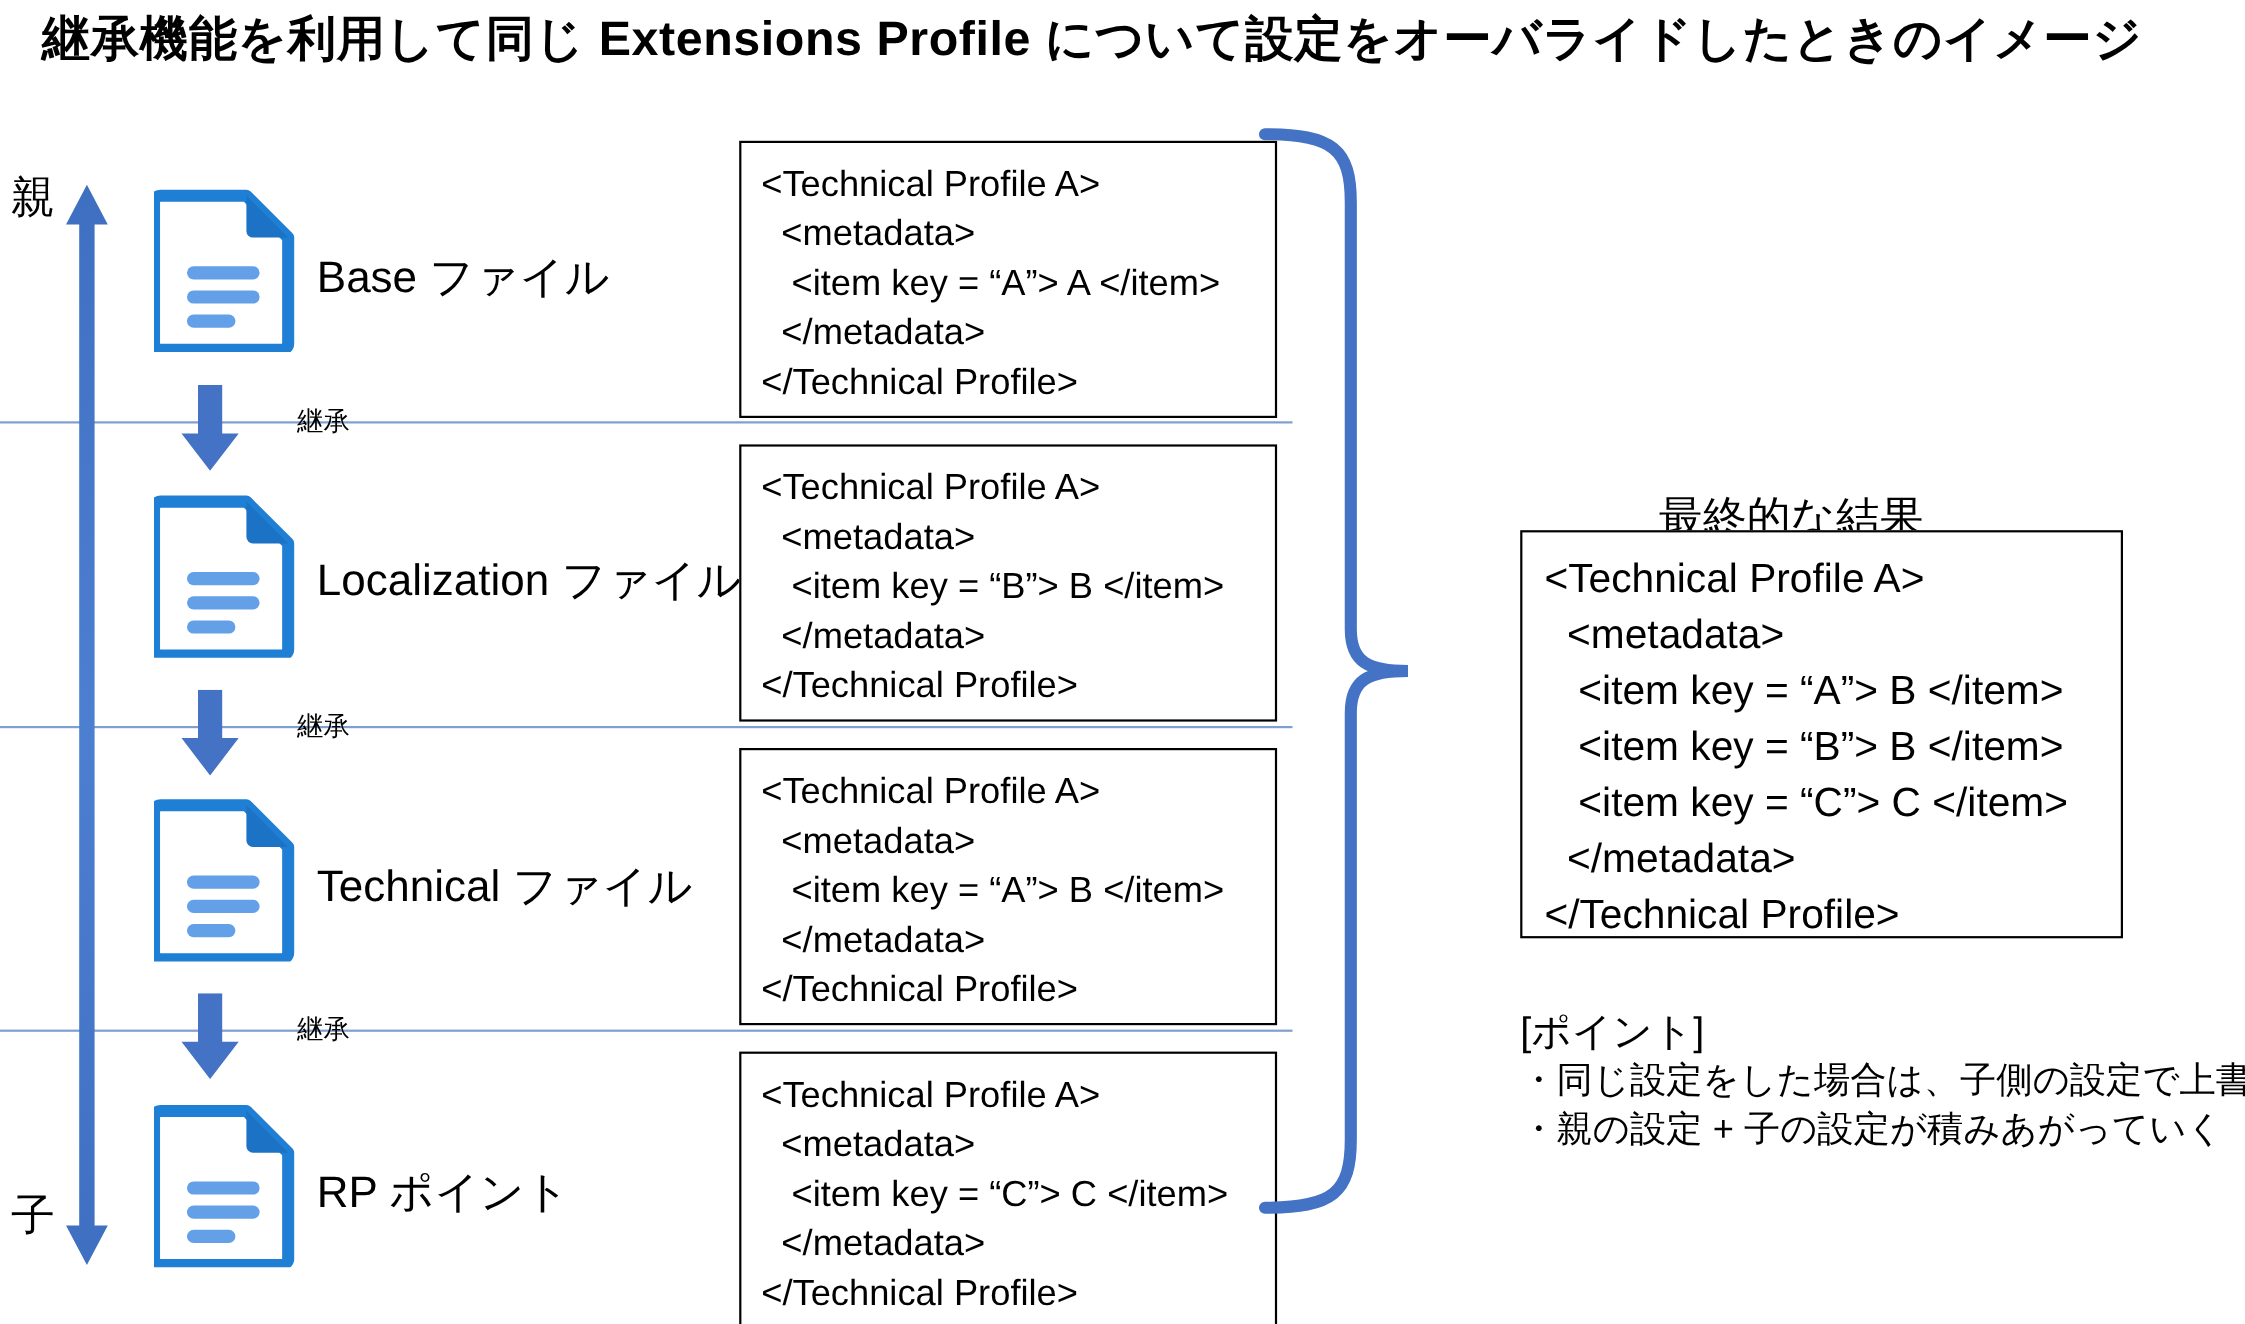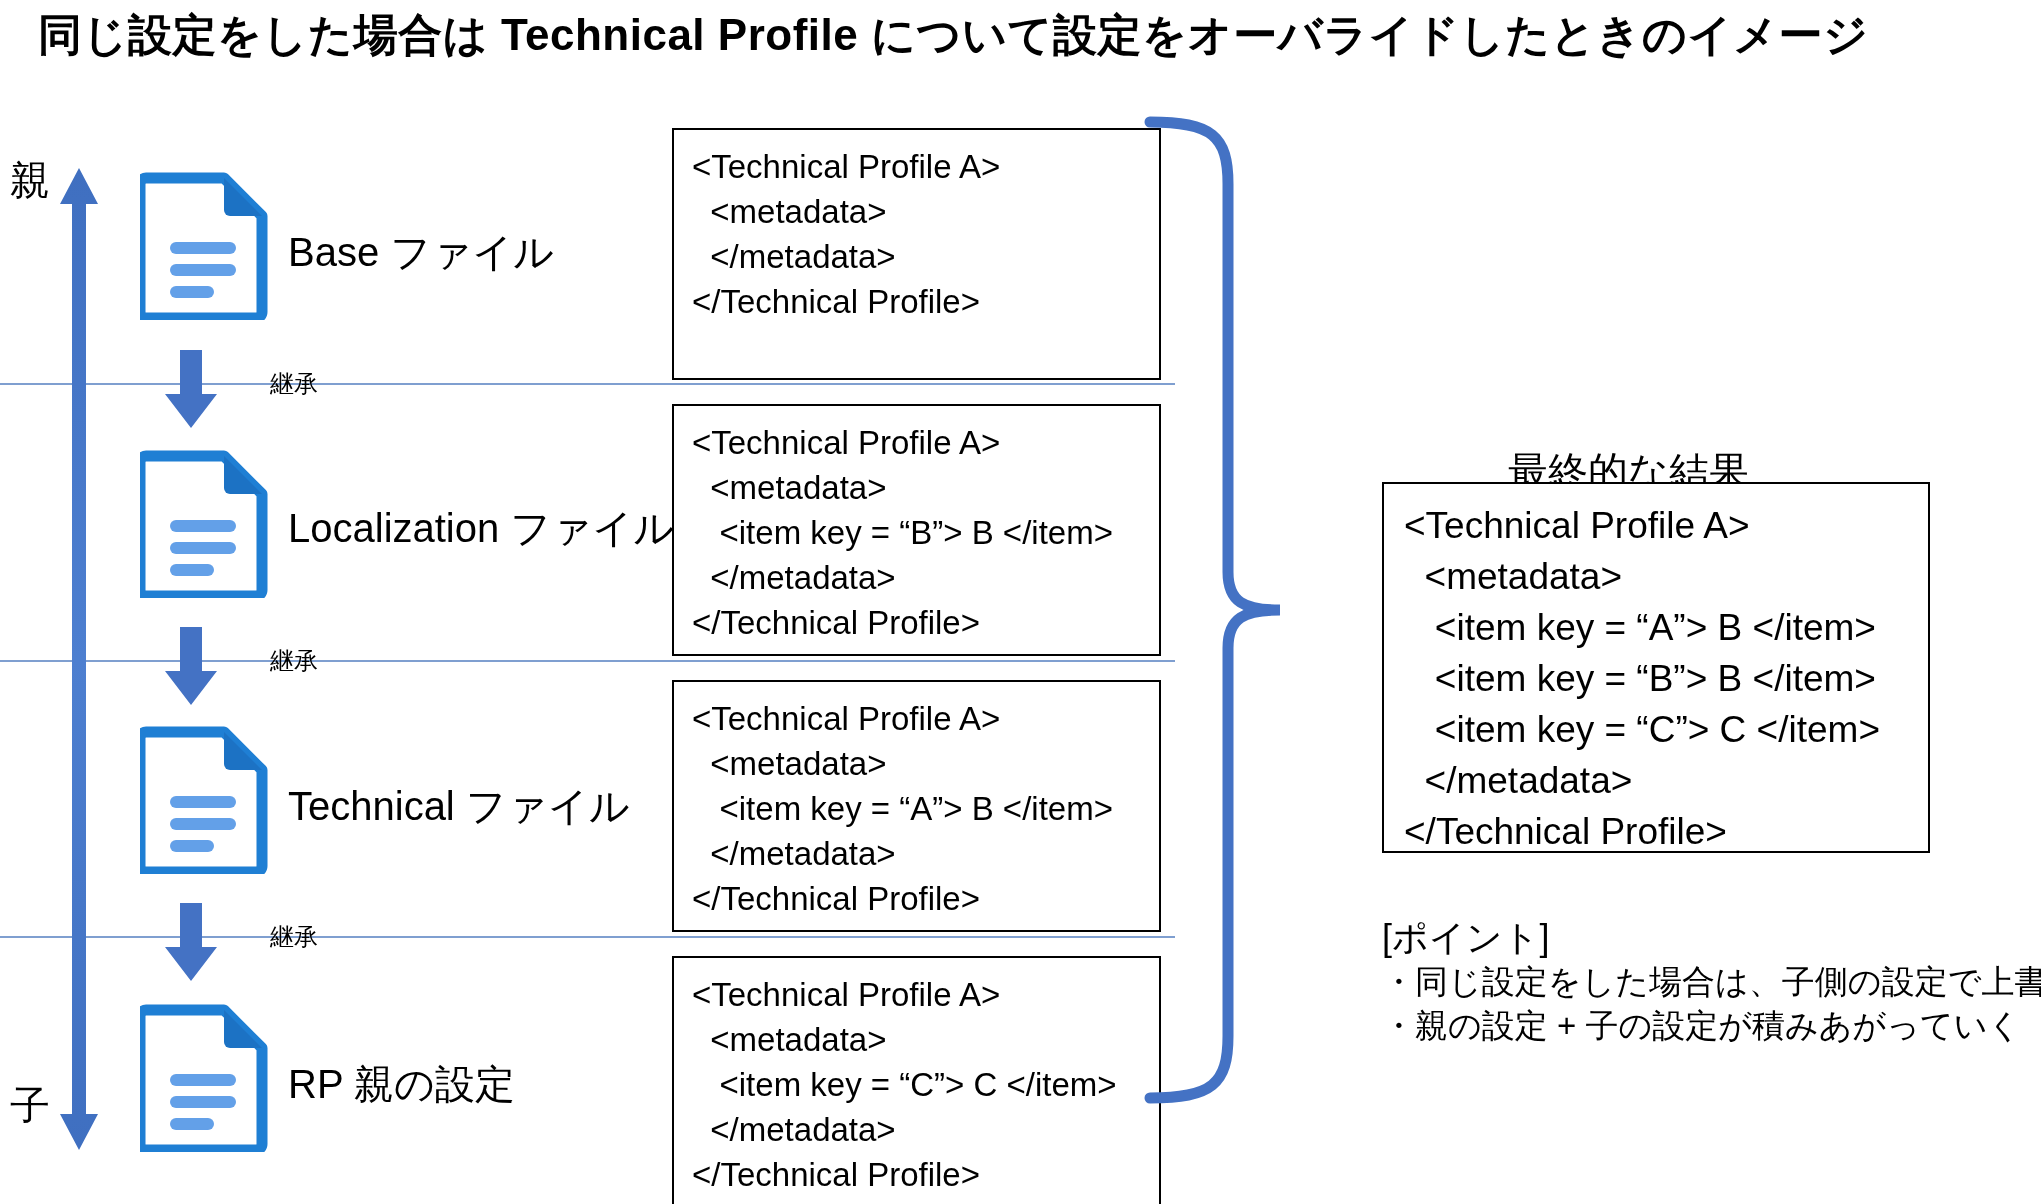--- a/index.html
+++ b/index.html
@@ -53,21 +53,21 @@
     border:2px solid #000;background:#fff;padding:16px 0 16px 20px;
   }
   .result-line{font-size:37px;line-height:51px;white-space:pre;}
   .point-block{position:absolute;left:1382px;top:916px;}
   .point-head{font-size:36px;line-height:44px;white-space:nowrap;}
   .point-item{font-size:33px;line-height:44px;white-space:nowrap;}
 </style>
 </head>
 <body>
 
-<div class="title">同じ設定をした場合は Technical Profile について設定をオーバライドしたときのイメージ</div>
+<div class="title">継承機能を利用して同じ Extensions Profile について設定をオーバライドしたときのイメージ</div>
 
 <div class="divider" style="top:383px;width:1175px;"></div>
 <div class="divider" style="top:660px;width:1175px;"></div>
 <div class="divider" style="top:936px;width:1175px;"></div>
 
 <div class="axis-label lbl-parent">親</div>
 <div class="axis-label lbl-child">子</div>
 <div class="axis-arrow">
   <svg width="42" height="982" viewBox="0 0 42 982" xmlns="http://www.w3.org/2000/svg">
     <defs>
@@ -88,20 +88,21 @@
     <rect x="30" y="72" width="66" height="12" rx="6" fill="#63a0e8"></rect>
     <rect x="30" y="94" width="66" height="12" rx="6" fill="#63a0e8"></rect>
     <rect x="30" y="116" width="44" height="12" rx="6" fill="#63a0e8"></rect>
   </svg>
 </div>
 <div class="file-label" style="left:288px;top:232px;">Base ファイル</div>
 
 <div class="code-box" style="left:672px;top:128px;width:489px;height:252px;">
   <div class="code-line">&lt;Technical Profile A&gt;</div>
   <div class="code-line">  &lt;metadata&gt;</div>
+  <div class="code-line">   &lt;item key = “A”&gt; A &lt;/item&gt;</div>
   <div class="code-line">  &lt;/metadata&gt;</div>
   <div class="code-line">&lt;/Technical Profile&gt;</div>
 </div>
 
 <div class="inh-arrow" style="left:163px;top:350px;">
   <svg width="56" height="78" viewBox="0 0 56 78" xmlns="http://www.w3.org/2000/svg">
     <polygon points="17,0 39,0 39,44 54,44 28,78 2,44 17,44" fill="#4472c4"></polygon>
   </svg>
 </div>
 <div class="inh-label" style="left:234px;top:372px;">継承</div>
@@ -160,21 +161,21 @@
 
 <div class="doc-icon" style="left:140px;top:1002px;">
   <svg width="128" height="150" viewBox="0 0 128 150" xmlns="http://www.w3.org/2000/svg">
     <path d="M6 8 h78 l38 38 v96 a6 6 0 0 1 -6 6 h-110 a6 6 0 0 1 -6 -6 v-128 a6 6 0 0 1 6 -6 z" fill="#ffffff" stroke="#1f7fd4" stroke-width="11" stroke-linejoin="round"></path>
     <path d="M84 8 l38 38 h-32 a6 6 0 0 1 -6 -6 z" fill="#1c72c4"></path>
     <rect x="30" y="72" width="66" height="12" rx="6" fill="#63a0e8"></rect>
     <rect x="30" y="94" width="66" height="12" rx="6" fill="#63a0e8"></rect>
     <rect x="30" y="116" width="44" height="12" rx="6" fill="#63a0e8"></rect>
   </svg>
 </div>
-<div class="file-label" style="left:288px;top:1064px;">RP 親の設定</div>
+<div class="file-label" style="left:288px;top:1064px;">RP ポイント</div>
 
 <div class="code-box" style="left:672px;top:956px;width:489px;height:252px;">
   <div class="code-line">&lt;Technical Profile A&gt;</div>
   <div class="code-line">  &lt;metadata&gt;</div>
   <div class="code-line">   &lt;item key = “C”&gt; C &lt;/item&gt;</div>
   <div class="code-line">  &lt;/metadata&gt;</div>
   <div class="code-line">&lt;/Technical Profile&gt;</div>
 </div>
 
 <div class="brace">

